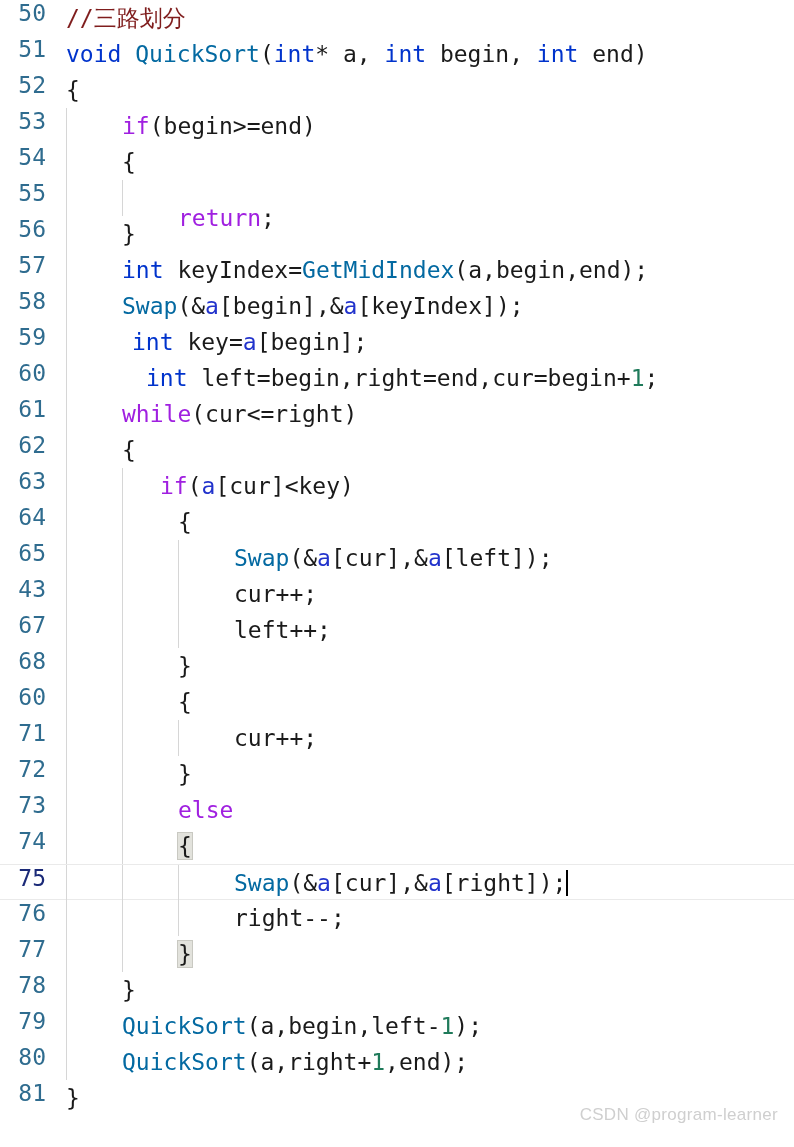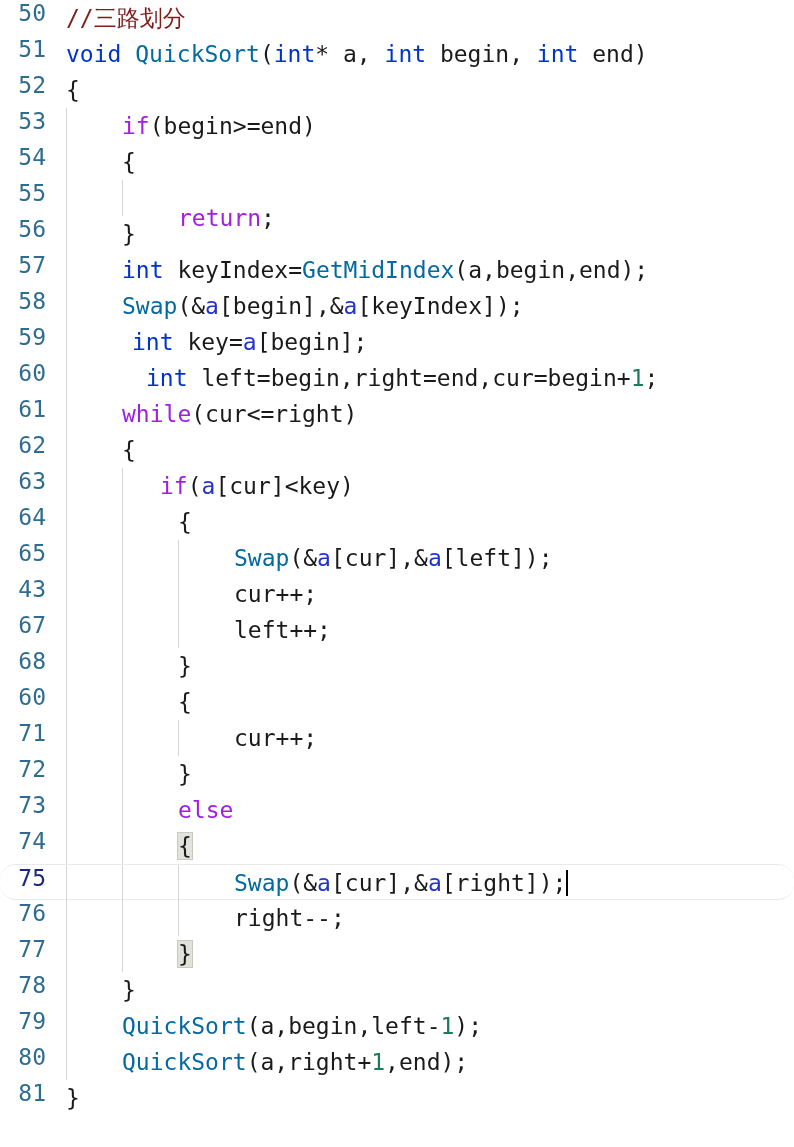--- a/index.html
+++ b/index.html
@@ -25,21 +25,20 @@
     position: relative;
     display: flex;
     height: 36px;
     box-sizing: border-box;
   }
 
   .code-line.active {
     border-top: 1px solid #eaeaea;
     border-bottom: 1px solid #eaeaea;
     height: 36px;
-    border-radius: 16px;
   }
 
   .gutter {
     flex: 0 0 56px;
     text-align: right;
     padding-right: 10px;
     box-sizing: border-box;
     font-family: "DejaVu Sans Mono", "Liberation Mono", monospace;
     font-size: 23px;
     color: #2f6c8f;
@@ -235,13 +234,14 @@
       </div>
       <div class="code-line">
         <div class="gutter">80</div>
         <div class="content"><div class="guide" style="left: 10px;"></div><span class="txt" style="left: 66px;"><span class="t-fn">QuickSort</span><span class="t-pln">(a,right+</span><span class="t-num">1</span><span class="t-pln">,end);</span></span></div>
       </div>
       <div class="code-line">
         <div class="gutter">81</div>
         <div class="content"><span class="txt" style="left: 10px;"><span class="t-pln">}</span></span></div>
       </div>
     </div>
+  <div id="watermark">CSDN @program-learner</div>
 </div>
 
 </body></html>

